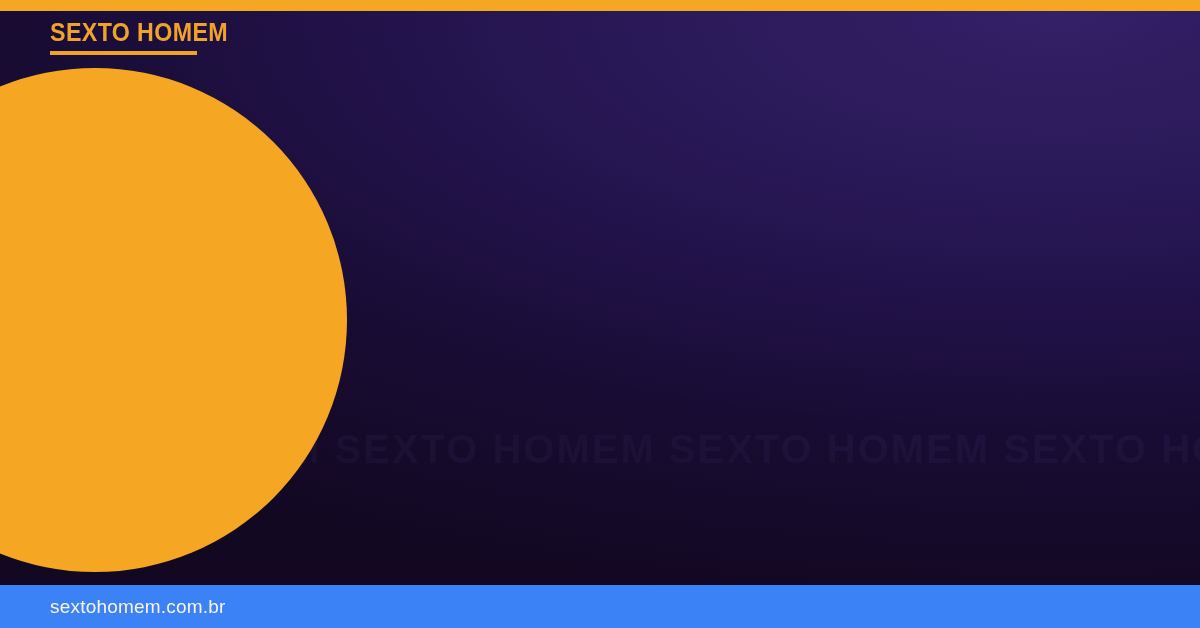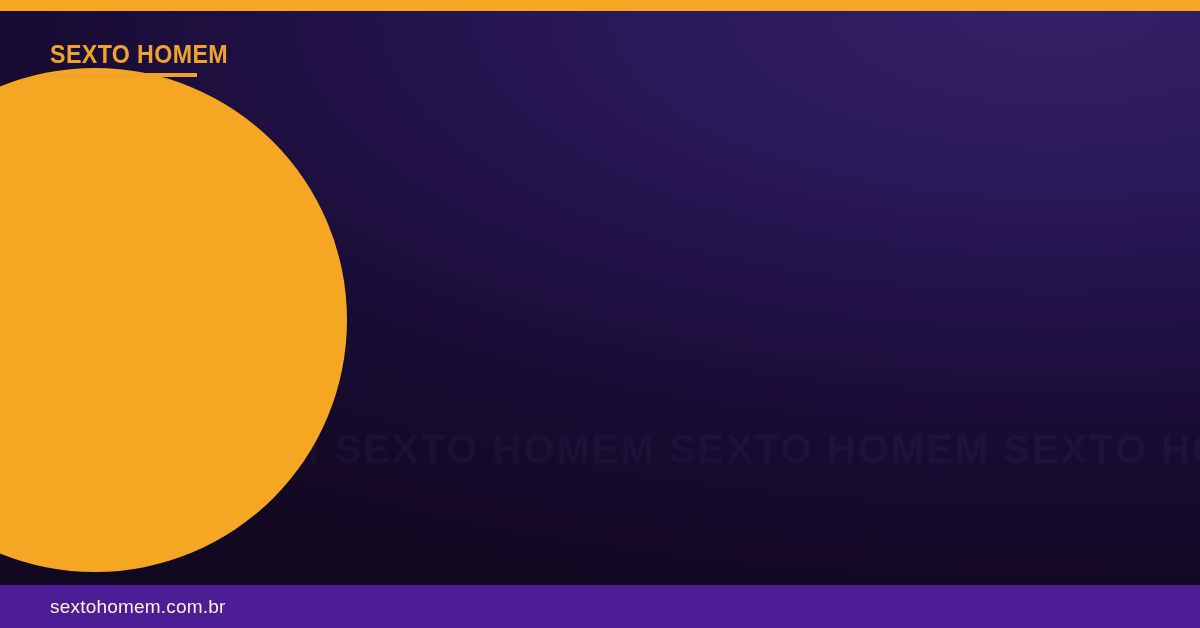--- a/index.html
+++ b/index.html
@@ -55,21 +55,21 @@
     height: 11px;
     background: #f5a623;
   }
 
   .bar-bottom {
     position: absolute;
     left: 0;
     bottom: 0;
     width: 1200px;
     height: 43px;
-    background: #4c1d95;
+    background: #3b82f6;
   }
 
   .site-url {
     position: absolute;
     left: 50px;
     top: 0;
     height: 43px;
     line-height: 43px;
     font-family: "Liberation Sans", sans-serif;
     font-weight: 300;
@@ -86,21 +86,21 @@
     width: 504px;
     height: 504px;
     border-radius: 50%;
     background: #f5a623;
   }
 
   
   .logo-wrap {
     position: absolute;
     left: 50px;
-    top: 40px;
+    top: 18px;
     z-index: 6;
   }
 
   .logo-text {
     display: block;
     font-family: "Liberation Sans", sans-serif;
     font-weight: 700;
     font-size: 25px;
     line-height: 29px;
     letter-spacing: 0.4px;

